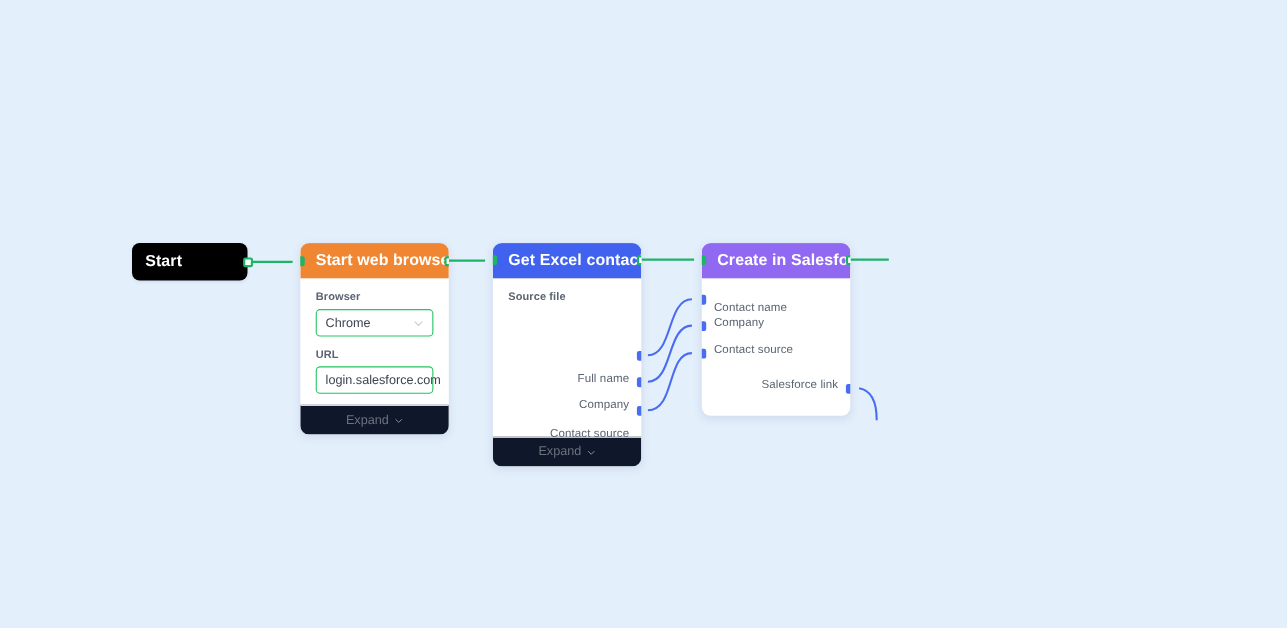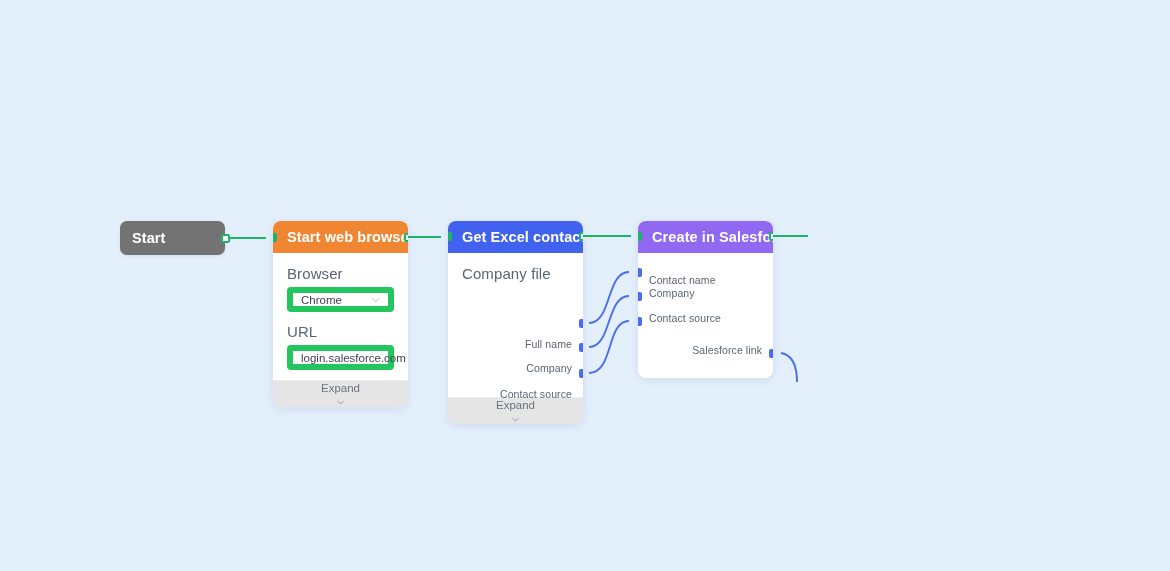--- a/index.html
+++ b/index.html
@@ -42,21 +42,21 @@
     border-radius: 8px;
     box-sizing: border-box;
   }
 
   
   .node-start {
     left: 120px;
     top: 221px;
     width: 105px;
     height: 34px;
-    background: #737373;
+    background: #000000;
     border-radius: 7px;
     box-shadow: 0 1px 3px rgba(40,70,110,0.10);
   }
   .node-start .title {
     position: absolute;
     left: 12px;
     top: 50%;
     transform: translateY(-50%);
     color: #ffffff;
     font-size: 14.5px;
@@ -85,28 +85,29 @@
     font-size: 14.5px;
     font-weight: bold;
     letter-spacing: 0.1px;
     white-space: nowrap;
   }
   .card .body {
     padding: 12px 14px 0 14px;
     position: relative;
   }
   .field-label {
-    font-size: 15px;
+    font-size: 10px;
     color: #5a6472;
     margin-bottom: 5px;
     letter-spacing: 0.1px;
+    font-weight: bold;
   }
   .field-input {
     height: 25px;
-    border: 6px solid #22c55e;
+    border: 1px solid #22c55e;
     border-radius: 4px;
     background: #ffffff;
     position: relative;
     display: flex;
     align-items: center;
     padding: 0 8px;
     box-sizing: border-box;
     font-size: 11.5px;
     color: #3d4450;
     margin-bottom: 11px;
@@ -115,29 +116,28 @@
     position: absolute;
     right: 7px;
     top: 50%;
     transform: translateY(-50%);
     width: 11px;
     height: 11px;
     display: block;
   }
   .expand-bar {
     height: 26px;
-    background: #e5e5e5;
+    background: #0f172a;
     display: flex;
     align-items: center;
     justify-content: center;
     font-size: 11.5px;
     color: #6c727e;
     gap: 4px;
     border-top: 1px solid #ececef;
-    flex-direction: column;
   }
   .expand-bar .chev {
     width: 9px;
     height: 9px;
     display: block;
   }
 
   
   .node-browser {
     left: 273px;
@@ -249,21 +249,21 @@
 
     <div class="port port-green-in" style="left:-5px; top:12px;"></div>
     <div class="port port-green-out" style="right:-5px; top:12px;"></div>
   </div>
 
   <div class="node card node-excel">
     <div class="header">
       <div class="title">Get Excel contacts</div>
     </div>
     <div class="body" style="height:132px;">
-      <div class="field-label">Company file</div>
+      <div class="field-label">Source file</div>
 
       <div class="port-row right" style="top:86px;text-align:right;">Full name</div>
       <div class="port-row right" style="top:110px;">Company</div>
       <div class="port-row right" style="top:136px;">Contact source</div>
     </div>
     <div class="expand-bar">
       <span>Expand</span>
       <svg class="chev" viewBox="0 0 12 12">
         <path d="M2.5 4.5 L6 8 L9.5 4.5" stroke="#8d929c" stroke-width="1.2" fill="none" stroke-linecap="round"></path>
       </svg>

